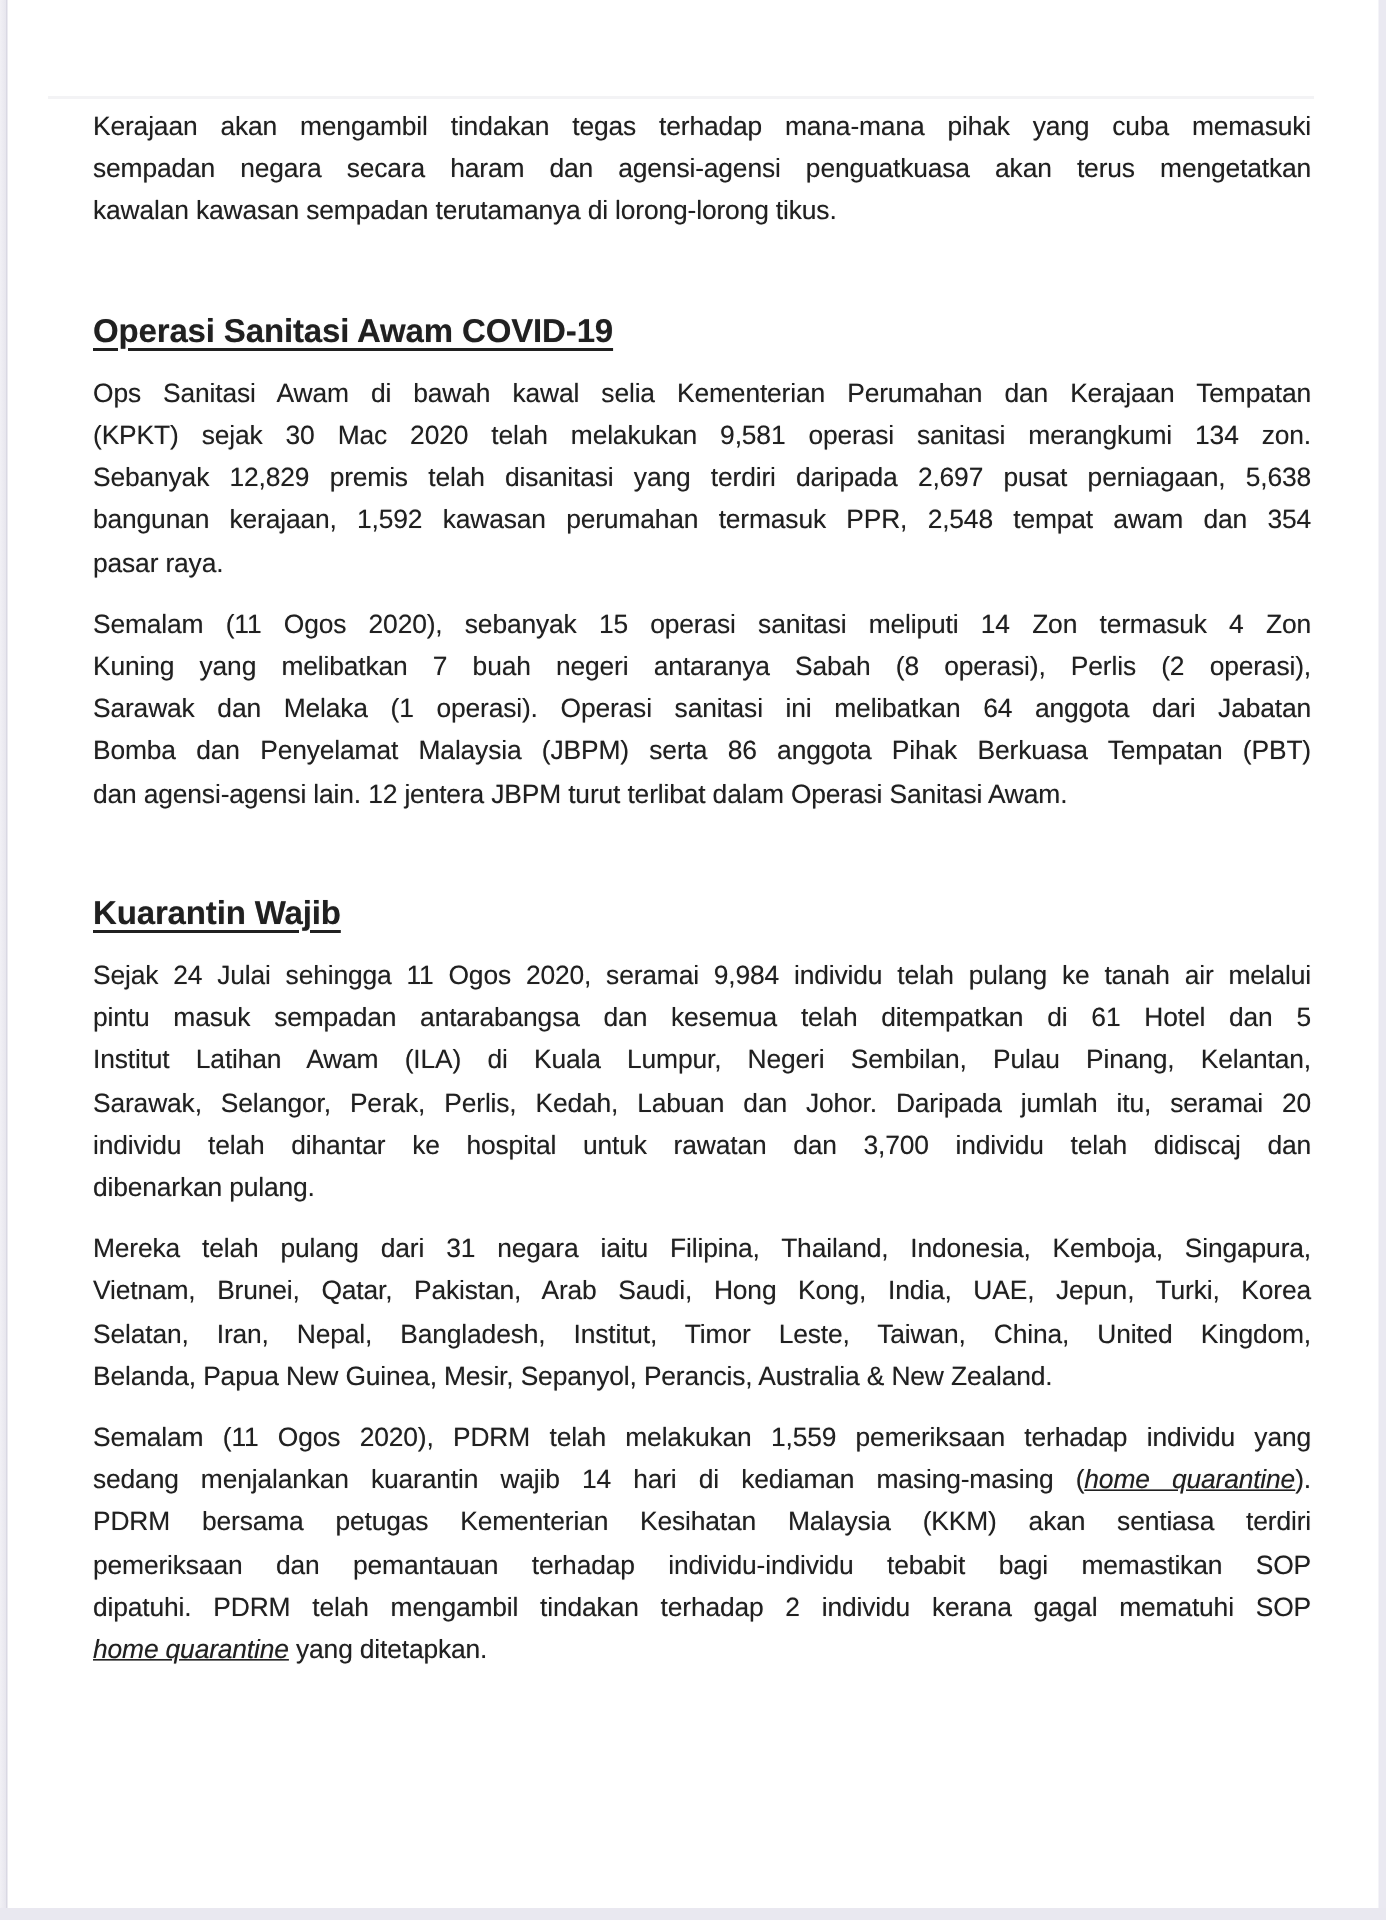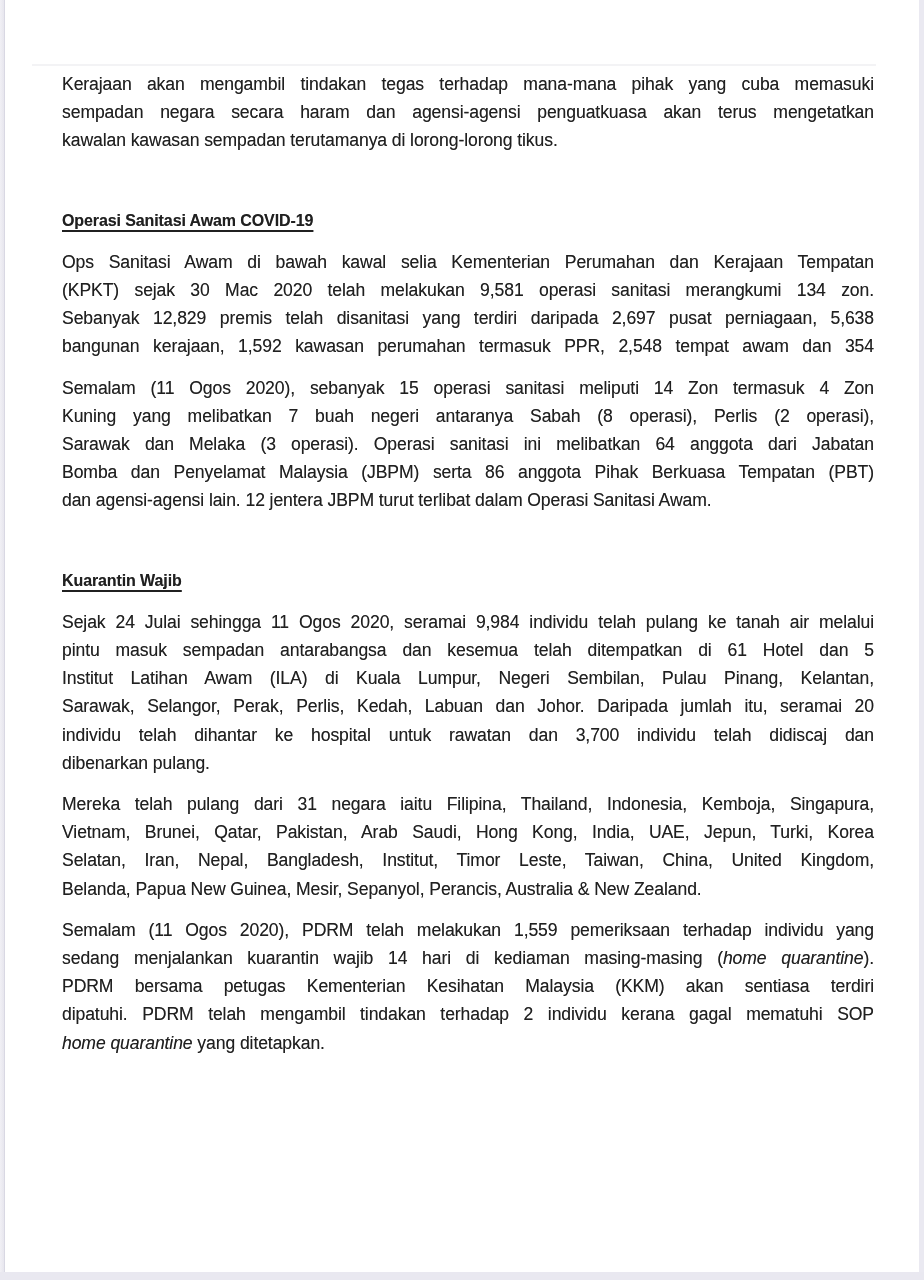--- a/index.html
+++ b/index.html
@@ -59,27 +59,27 @@
   .line {
     text-align: justify;
     text-align-last: justify;
     white-space: normal;
   }
   .line.last {
     text-align-last: left;
   }
   .heading {
     font-weight: bold;
-    font-size: 16px;
+    font-size: 22px;
     margin: 52px 0 13px 0;
     text-decoration: underline;
     text-decoration-thickness: 1.8px;
     text-underline-offset: 4px;
   }
-  i { font-style: italic; }
+  i { font-style: italic; text-decoration: underline; }
 </style>
 </head>
 <body>
 
 <div class="edge-left"></div>
 <div class="edge-right"></div>
 <div class="edge-bottom"></div>
 <div class="scan-artifact"></div>
 
 <main class="doc-body">
@@ -87,25 +87,26 @@
       <div class="line">Kerajaan akan mengambil tindakan tegas terhadap mana-mana pihak yang cuba memasuki</div>
       <div class="line">sempadan negara secara haram dan agensi-agensi penguatkuasa akan terus mengetatkan</div>
       <div class="line last">kawalan kawasan sempadan terutamanya di lorong-lorong tikus.</div>
     </div>
     <div class="heading">Operasi Sanitasi Awam COVID-19</div>
     <div class="paragraph">
       <div class="line">Ops Sanitasi Awam di bawah kawal selia Kementerian Perumahan dan Kerajaan Tempatan</div>
       <div class="line">(KPKT) sejak 30 Mac 2020 telah melakukan 9,581 operasi sanitasi merangkumi 134 zon.</div>
       <div class="line">Sebanyak 12,829 premis telah disanitasi yang terdiri daripada 2,697 pusat perniagaan, 5,638</div>
       <div class="line">bangunan kerajaan, 1,592 kawasan perumahan termasuk PPR, 2,548 tempat awam dan 354</div>
+      <div class="line last">pasar raya.</div>
     </div>
     <div class="paragraph">
       <div class="line">Semalam (11 Ogos 2020), sebanyak 15 operasi sanitasi meliputi 14 Zon termasuk 4 Zon</div>
       <div class="line">Kuning yang melibatkan 7 buah negeri antaranya Sabah (8 operasi), Perlis (2 operasi),</div>
-      <div class="line">Sarawak dan Melaka (3 operasi). Operasi sanitasi ini melibatkan 64 anggota dari Jabatan</div>
+      <div class="line">Sarawak dan Melaka (1 operasi). Operasi sanitasi ini melibatkan 64 anggota dari Jabatan</div>
       <div class="line">Bomba dan Penyelamat Malaysia (JBPM) serta 86 anggota Pihak Berkuasa Tempatan (PBT)</div>
       <div class="line last">dan agensi-agensi lain. 12 jentera JBPM turut terlibat dalam Operasi Sanitasi Awam.</div>
     </div>
     <div class="heading">Kuarantin Wajib</div>
     <div class="paragraph">
       <div class="line">Sejak 24 Julai sehingga 11 Ogos 2020, seramai 9,984 individu telah pulang ke tanah air melalui</div>
       <div class="line">pintu masuk sempadan antarabangsa dan kesemua telah ditempatkan di 61 Hotel dan 5</div>
       <div class="line">Institut Latihan Awam (ILA) di Kuala Lumpur, Negeri Sembilan, Pulau Pinang, Kelantan,</div>
       <div class="line">Sarawak, Selangor, Perak, Perlis, Kedah, Labuan dan Johor. Daripada jumlah itu, seramai 20</div>
       <div class="line">individu telah dihantar ke hospital untuk rawatan dan 3,700 individu telah didiscaj dan</div>
@@ -114,16 +115,17 @@
     <div class="paragraph">
       <div class="line">Mereka telah pulang dari 31 negara iaitu Filipina, Thailand, Indonesia, Kemboja, Singapura,</div>
       <div class="line">Vietnam, Brunei, Qatar, Pakistan, Arab Saudi, Hong Kong, India, UAE, Jepun, Turki, Korea</div>
       <div class="line">Selatan, Iran, Nepal, Bangladesh, Institut, Timor Leste, Taiwan, China, United Kingdom,</div>
       <div class="line last">Belanda, Papua New Guinea, Mesir, Sepanyol, Perancis, Australia &amp; New Zealand.</div>
     </div>
     <div class="paragraph">
       <div class="line">Semalam (11 Ogos 2020), PDRM telah melakukan 1,559 pemeriksaan terhadap individu yang</div>
       <div class="line">sedang menjalankan kuarantin wajib 14 hari di kediaman masing-masing (<i>home quarantine</i>).</div>
       <div class="line">PDRM bersama petugas Kementerian Kesihatan Malaysia (KKM) akan sentiasa terdiri</div>
+      <div class="line">pemeriksaan dan pemantauan terhadap individu-individu tebabit bagi memastikan SOP</div>
       <div class="line">dipatuhi. PDRM telah mengambil tindakan terhadap 2 individu kerana gagal mematuhi SOP</div>
       <div class="line last"><i>home quarantine</i> yang ditetapkan.</div>
     </div>
   </main>
 
 </body></html>

